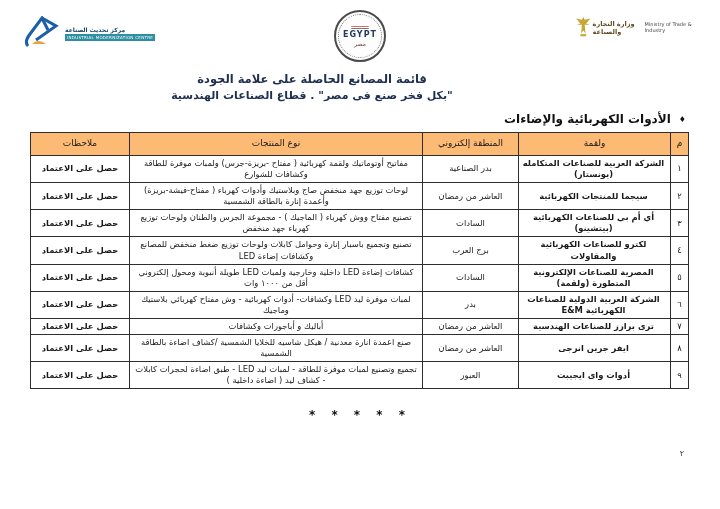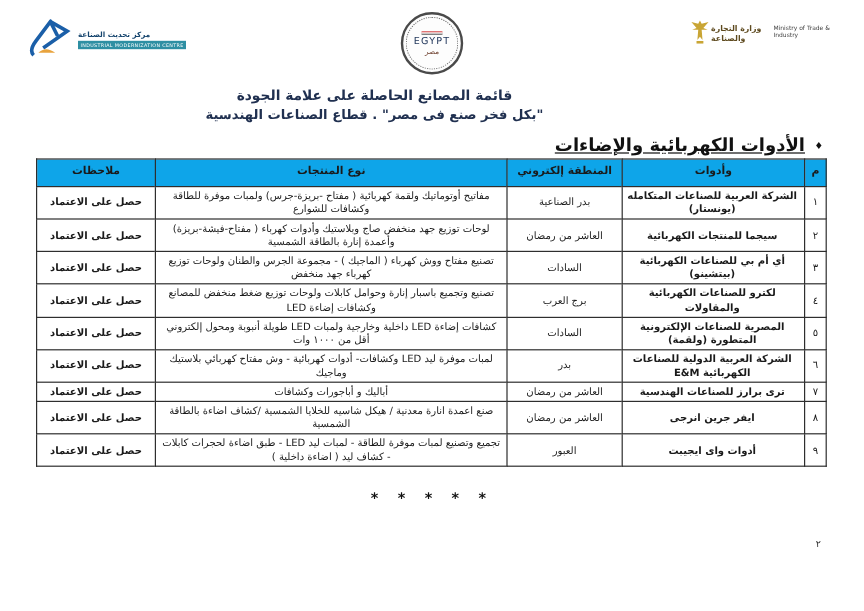--- a/index.html
+++ b/index.html
@@ -12,45 +12,45 @@
   .imc-text { display:flex; flex-direction:column; gap:1px; }
   .imc-ar { font-size:6px; font-weight:bold; color:#16456e; white-space:nowrap; }
   .imc-en { font-size:4px; color:#ffffff; background:#2e8fa3; padding:1px 2px; white-space:nowrap; letter-spacing:.3px; }
 
   .logo-egypt { position:absolute; top:10px; left:334px; width:52px; height:52px;
                 border:2px solid #4a4a4a; border-radius:50%; display:flex; flex-direction:column;
                 align-items:center; justify-content:center; background:#fdfdfd; }
   .egypt-inner { width:44px; height:44px; border:1px dotted #7a7a7a; border-radius:50%;
                  display:flex; flex-direction:column; align-items:center; justify-content:center; gap:1px; }
   .egypt-flagbar { width:18px; height:3px; background:linear-gradient(#c22, #fff, #333); border-radius:1px; }
-  .egypt-word { font-size:8px; font-weight:normal; letter-spacing:1px; color:#253a5e; }
+  .egypt-word { font-size:8px; font-weight:bold; letter-spacing:1px; color:#253a5e; }
   .egypt-ar { font-size:6px; color:#6b3c2a; }
 
   .logo-ministry { position:absolute; top:12px; right:26px; width:120px;
                    display:flex; flex-direction:row; align-items:center; }
   .ministry-ar { font-size:6.5px; font-weight:bold; color:#5e4a1f; margin-top:2px; }
   .ministry-en { font-size:5px; color:#444; }
 
   
   .title-block { position:absolute; top:72px; left:0; width:624px; text-align:center; direction:rtl; }
   .title-line1 { font-size:11.5px; font-weight:bold; color:#203050; }
   .title-line2 { font-size:11px; font-weight:bold; color:#203050; margin-top:3px; }
 
   
   .section-row { position:absolute; top:112px; right:34px; direction:rtl;
                  display:flex; align-items:center; gap:8px; }
   .section-bullet { font-size:8px; color:#111; }
-  .section-heading { font-size:15px; font-weight:bold; text-decoration:underline; color:#111; }
+  .section-heading { font-size:12px; font-weight:bold; color:#111; }
 
   
   .table-wrap { position:absolute; top:132px; right:31px; width:658px; direction:rtl; }
   table { border-collapse:collapse; width:658px; table-layout:fixed; }
   th, td { border:1px solid #2e2e2e; font-size:8.4px; line-height:1.32;
            text-align:center; vertical-align:middle; padding:2px 3px; }
-  th { background:#0ea5e9; font-weight:bold; font-size:9px; padding:5px 2px; }
+  th { background:#fdba74; font-weight:normal; font-size:9px; padding:5px 2px; }
   .col-no { width:18px; } .col-factory { width:152px; } .col-zone { width:96px; }
   .col-products { width:293px; } .col-notes { width:99px; }
   td.cell-factory { text-align:center; padding-right:5px;font-weight:bold; }
   td.cell-notes { font-weight:bold; }
 
   
   .stars { position:absolute; top:408px; left:0; width:720px; text-align:center;
            font-size:12px; font-weight:bold; letter-spacing:6px; color:#111; }
   .page-num { position:absolute; top:449px; right:36px; font-size:8px; color:#333; }
 </style>
@@ -103,21 +103,21 @@
       <colgroup>
         <col class="col-no">
           <col class="col-factory">
           <col class="col-zone">
           <col class="col-products">
           <col class="col-notes">
       </colgroup>
       <thead>
         <tr>
           <th>م</th>
-          <th>وأدوات</th>
+          <th>ولقمة</th>
           <th>المنطقة إلكتروني</th>
           <th>نوع المنتجات</th>
           <th>ملاحظات</th>
         </tr>
       </thead>
       <tbody>
     <tr>
       <td class="cell-no">١</td>
       <td class="cell-factory">الشركة العربية للصناعات المتكامله (يونستار)</td>
       <td class="cell-zone">بدر الصناعية</td>

